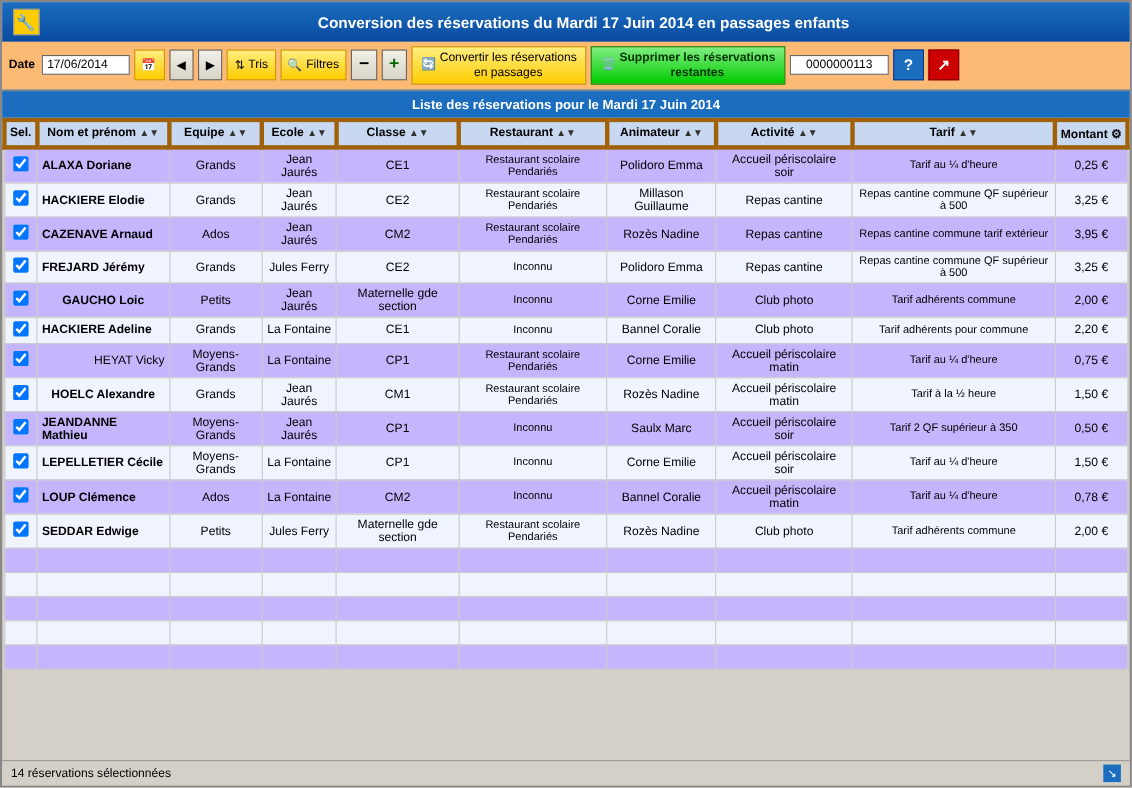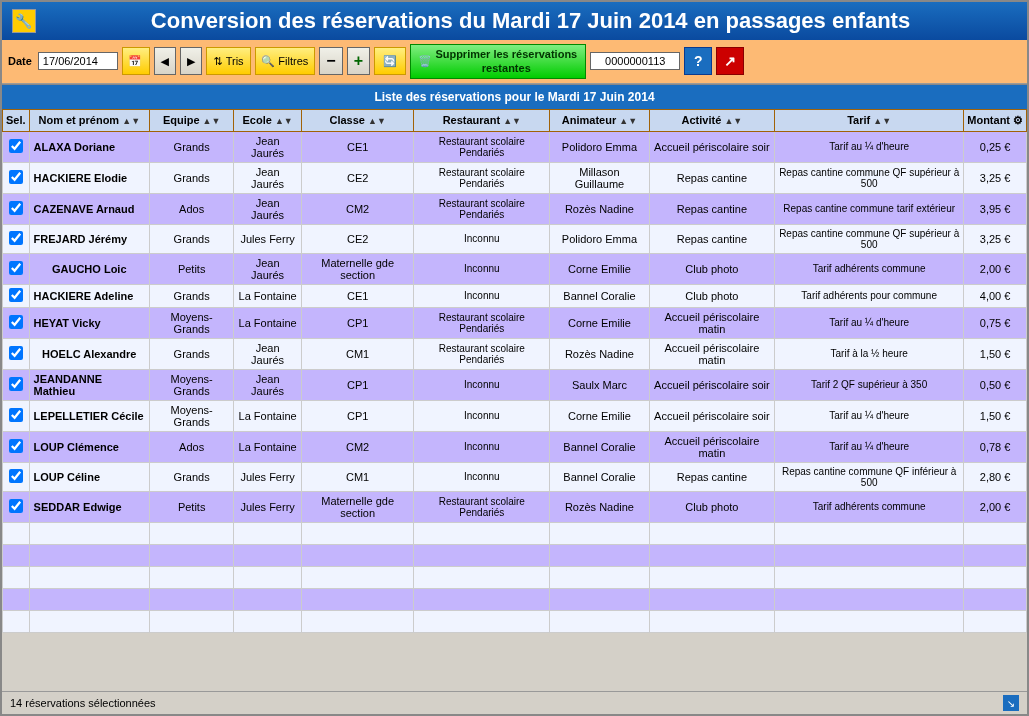--- a/index.html
+++ b/index.html
@@ -3,38 +3,38 @@
   <meta charset="utf-8">
   <style>
     * { box-sizing: border-box; margin: 0; padding: 0; }
     body { font-family: Arial, sans-serif; font-size: 11px; background: #c0c0c0; width: 1029px; height: 716px; overflow: hidden; }
 
     #app { width: 1029px; height: 716px; display: flex; flex-direction: column; border: 2px solid #888; background: #d4d0c8; }
 
     
     #title-bar { background: linear-gradient(to bottom, #1a6dbf, #0a4a9f); color: white; padding: 6px 10px; display: flex; align-items: center; gap: 8px; min-height: 36px; }
     #title-icon { width: 24px; height: 24px; background: #ffcc00; border: 1px solid #999; display: flex; align-items: center; justify-content: center; font-size: 14px; }
-    #title-text { font-size: 22px; font-weight: bold; color: white; flex: 1; text-align: center; }
+    #title-text { font-size: 14px; font-weight: bold; color: white; flex: 1; text-align: center; }
 
     
     #toolbar { background: #fdba74; padding: 4px 6px; display: flex; align-items: center; gap: 4px; border-bottom: 1px solid #999; min-height: 42px; }
     .tb-label { font-size: 11px; font-weight: bold; margin-right: 2px; }
     .tb-date { border: 1px solid #666; background: white; padding: 2px 4px; font-size: 11px; width: 80px; }
     .tb-btn { border: 1px solid #666; background: linear-gradient(to bottom, #f0f0e8, #d8d4c8); padding: 3px 6px; cursor: pointer; font-size: 11px; display: flex; align-items: center; gap: 3px; min-height: 28px; }
     .tb-btn-yellow { background: linear-gradient(to bottom, #ffee80, #ffcc00); border: 1px solid #cc9900; }
     .tb-btn-green { background: linear-gradient(to bottom, #80ee80, #00cc00); border: 1px solid #008800; color: #003300; font-weight: bold; padding: 3px 10px; }
     .tb-num { border: 1px solid #666; background: white; padding: 2px 6px; font-size: 11px; width: 90px; text-align: center; }
     .tb-icon-btn { width: 28px; height: 28px; border: 1px solid #666; background: linear-gradient(to bottom, #f0f0e8, #d8d4c8); display: flex; align-items: center; justify-content: center; cursor: pointer; font-size: 14px; }
 
     
     #section-header { background: #1a6dbf; color: white; text-align: center; padding: 5px; font-size: 12px; font-weight: bold; border-top: 1px solid #888; }
 
     table { width: 100%; border-collapse: collapse; font-size: 11px; }
     thead tr { background: #c8d8f0; }
-    thead th { border: 1px solid #a16207; padding: 4px 3px; font-weight: bold; font-size: 11px; text-align: center; cursor: pointer; white-space: nowrap; }
+    thead th { border: 4px solid #a16207; padding: 4px 3px; font-weight: bold; font-size: 11px; text-align: center; cursor: pointer; white-space: nowrap; }
     thead th .sort-arrow { font-size: 9px; color: #333; }
 
     tbody tr { background: #c4b5fd; }
     tbody tr:nth-child(even) { background: #f0f4ff; }
     tbody td { border: 1px solid #ccc; padding: 3px 4px; vertical-align: middle; text-align: center; }
     tbody td.left { text-align: left; }
     tbody td.bold { font-weight: bold; }
 
     .checkbox-cell { width: 24px; }
     input[type="checkbox"] { width: 14px; height: 14px; cursor: pointer; }
@@ -76,20 +76,21 @@
       <span>Filtres</span>
     </button>
     <button class="tb-btn" style="font-size:16px; font-weight:bold;">
       <span>−</span>
     </button>
     <button class="tb-btn" style="font-size:16px; font-weight:bold; color:#006600;">
       <span>+</span>
     </button>
     <button class="tb-btn tb-btn-yellow" style="text-align:center; line-height:1.3; padding: 2px 8px;">
       <span>🔄</span>
+      <span>Convertir les réservations<br>en passages</span>
     </button>
     <button class="tb-btn tb-btn-green" style="text-align:center; line-height:1.3; padding: 2px 8px;">
       <span>🗑️</span>
       <span>Supprimer les réservations<br>restantes</span>
     </button>
     <input class="tb-num" type="text" value="0000000113" style="">
     <button class="tb-icon-btn" style="background:#1a6dbf; color:white; font-weight:bold; border:1px solid #0a3a8f;">
       <span>?</span>
     </button>
     <button class="tb-icon-btn" style="background:#cc0000; color:white; font-weight:bold; border:1px solid #880000;">
@@ -182,25 +183,25 @@
             <tr>
               <td class="checkbox-cell"><input type="checkbox" checked="" style=""></td>
               <td class="left bold" style="font-weight: bold; text-align: left;">HACKIERE Adeline</td>
               <td>Grands</td>
               <td>La Fontaine</td>
               <td>CE1</td>
               <td style="font-size: 10px;">Inconnu</td>
               <td>Bannel Coralie</td>
               <td>Club photo</td>
               <td style="font-size: 10px;">Tarif adhérents pour commune</td>
-              <td>4,00 €</td>
-            </tr>
-            <tr>
-              <td class="checkbox-cell"><input type="checkbox" checked="" style=""></td>
-              <td class="left bold" style="font-weight: bold; text-align: left;">HEYAT Vicky</td>
+              <td>2,20 €</td>
+            </tr>
+            <tr>
+              <td class="checkbox-cell"><input type="checkbox" checked="" style=""></td>
+              <td class="left bold" style="font-weight: normal; text-align: right;">HEYAT Vicky</td>
               <td>Moyens-Grands</td>
               <td>La Fontaine</td>
               <td>CP1</td>
               <td style="font-size: 10px;">Restaurant scolaire Pendariés</td>
               <td>Corne Emilie</td>
               <td>Accueil périscolaire matin</td>
               <td style="font-size: 10px;">Tarif au ¼ d'heure</td>
               <td>0,75 €</td>
             </tr>
             <tr>
@@ -243,32 +244,20 @@
               <td class="checkbox-cell"><input type="checkbox" checked="" style=""></td>
               <td class="left bold" style="font-weight: bold; text-align: left;">LOUP Clémence</td>
               <td>Ados</td>
               <td>La Fontaine</td>
               <td>CM2</td>
               <td style="font-size: 10px;">Inconnu</td>
               <td>Bannel Coralie</td>
               <td>Accueil périscolaire matin</td>
               <td style="font-size: 10px;">Tarif au ¼ d'heure</td>
               <td>0,78 €</td>
-            </tr>
-            <tr>
-              <td class="checkbox-cell"><input type="checkbox" checked="" style=""></td>
-              <td class="left bold" style="font-weight: bold; text-align: left;">LOUP Céline</td>
-              <td>Grands</td>
-              <td>Jules Ferry</td>
-              <td>CM1</td>
-              <td style="font-size: 10px;">Inconnu</td>
-              <td>Bannel Coralie</td>
-              <td>Repas cantine</td>
-              <td style="font-size: 10px;">Repas cantine commune QF inférieur à 500</td>
-              <td>2,80 €</td>
             </tr>
             <tr>
               <td class="checkbox-cell"><input type="checkbox" checked="" style=""></td>
               <td class="left bold" style="font-weight: bold; text-align: left;">SEDDAR Edwige</td>
               <td>Petits</td>
               <td>Jules Ferry</td>
               <td>Maternelle gde section</td>
               <td style="font-size: 10px;">Restaurant scolaire Pendariés</td>
               <td>Rozès Nadine</td>
               <td>Club photo</td>

